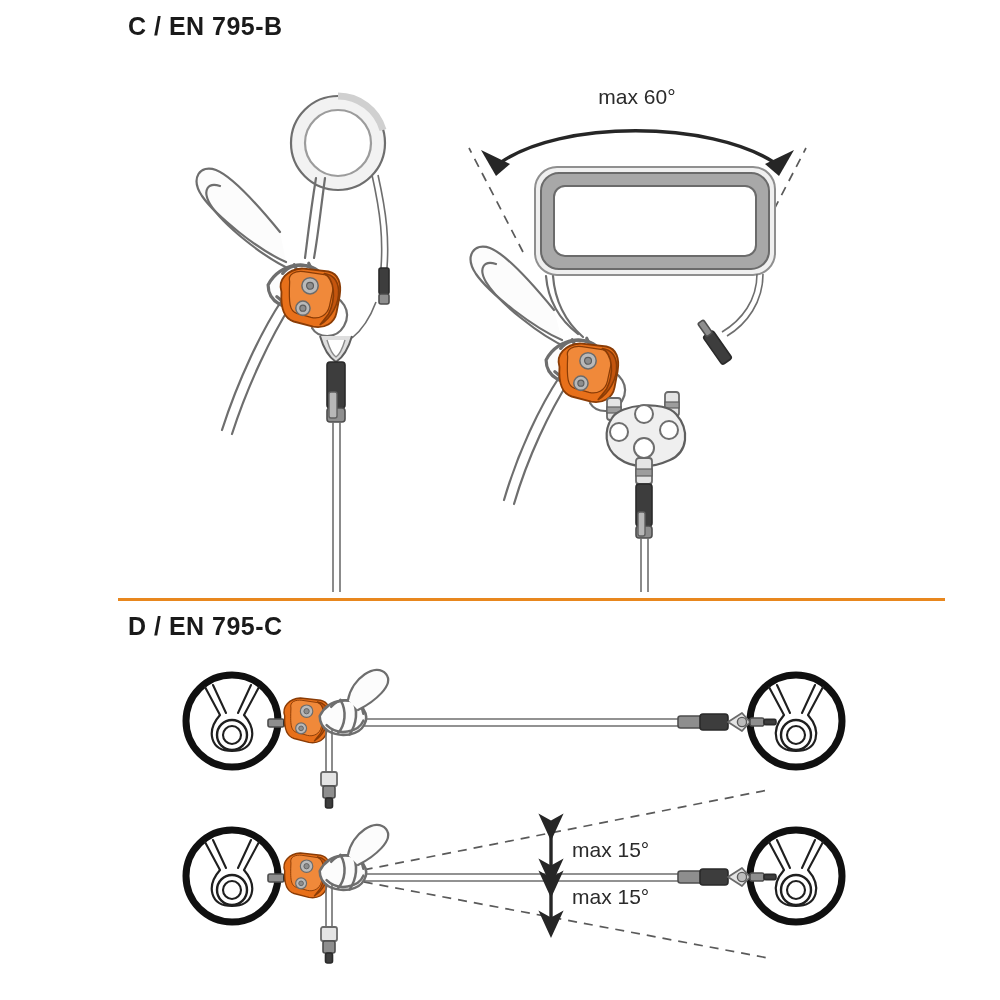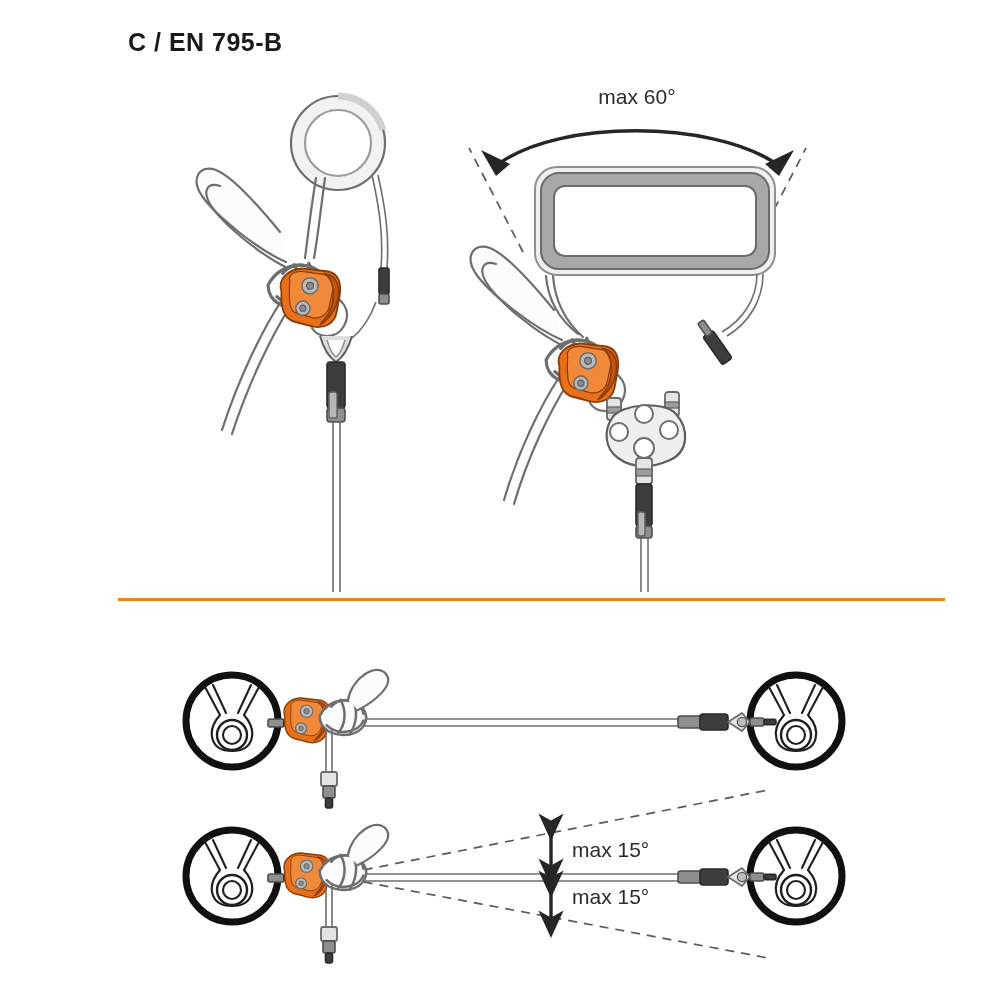--- a/index.html
+++ b/index.html
@@ -17,21 +17,21 @@
   }
   .section-title {
     position: absolute;
     font-family: "Liberation Sans", sans-serif;
     font-weight: bold;
     font-size: 25px;
     letter-spacing: 0.5px;
     color: #1a1a1a;
     white-space: nowrap;
   }
-  #title-c { left: 128px; top: 28px; }
+  #title-c { left: 128px; top: 12px; }
   #title-d { left: 128px; top: 612px; }
   .divider {
     position: absolute;
     left: 118px;
     top: 598px;
     width: 827px;
     height: 3px;
     background: #E8871E;
   }
   svg.art {
@@ -49,20 +49,21 @@
 </style>
 </head>
 <body>
 
 <div id="page">
 
   <div class="section-title" id="title-c">C / EN 795-B</div>
 
   <div class="divider"></div>
 
+  <div class="section-title" id="title-d">D / EN 795-C</div>
 
   <svg class="art" viewBox="0 0 1000 1000">
     <defs>
       <style>
         .rope { fill:#fcfcfc; stroke:#6e6e6e; stroke-width:2.2; stroke-linejoin:round; stroke-linecap:round; }
         .ropeL { fill:none; stroke:#6e6e6e; stroke-width:2.2; stroke-linecap:round; }
         .ropeBand { fill:#fbfbfb; stroke:#767676; stroke-width:1.8; }
         .metal { fill:#c9c9c9; stroke:#5d5d5d; stroke-width:2; stroke-linejoin:round; }
         .metalLt { fill:#e4e4e4; stroke:#6a6a6a; stroke-width:1.8; stroke-linejoin:round; }
         .metalDk { fill:#3d3d3d; stroke:#2a2a2a; stroke-width:1.6; stroke-linejoin:round; }

